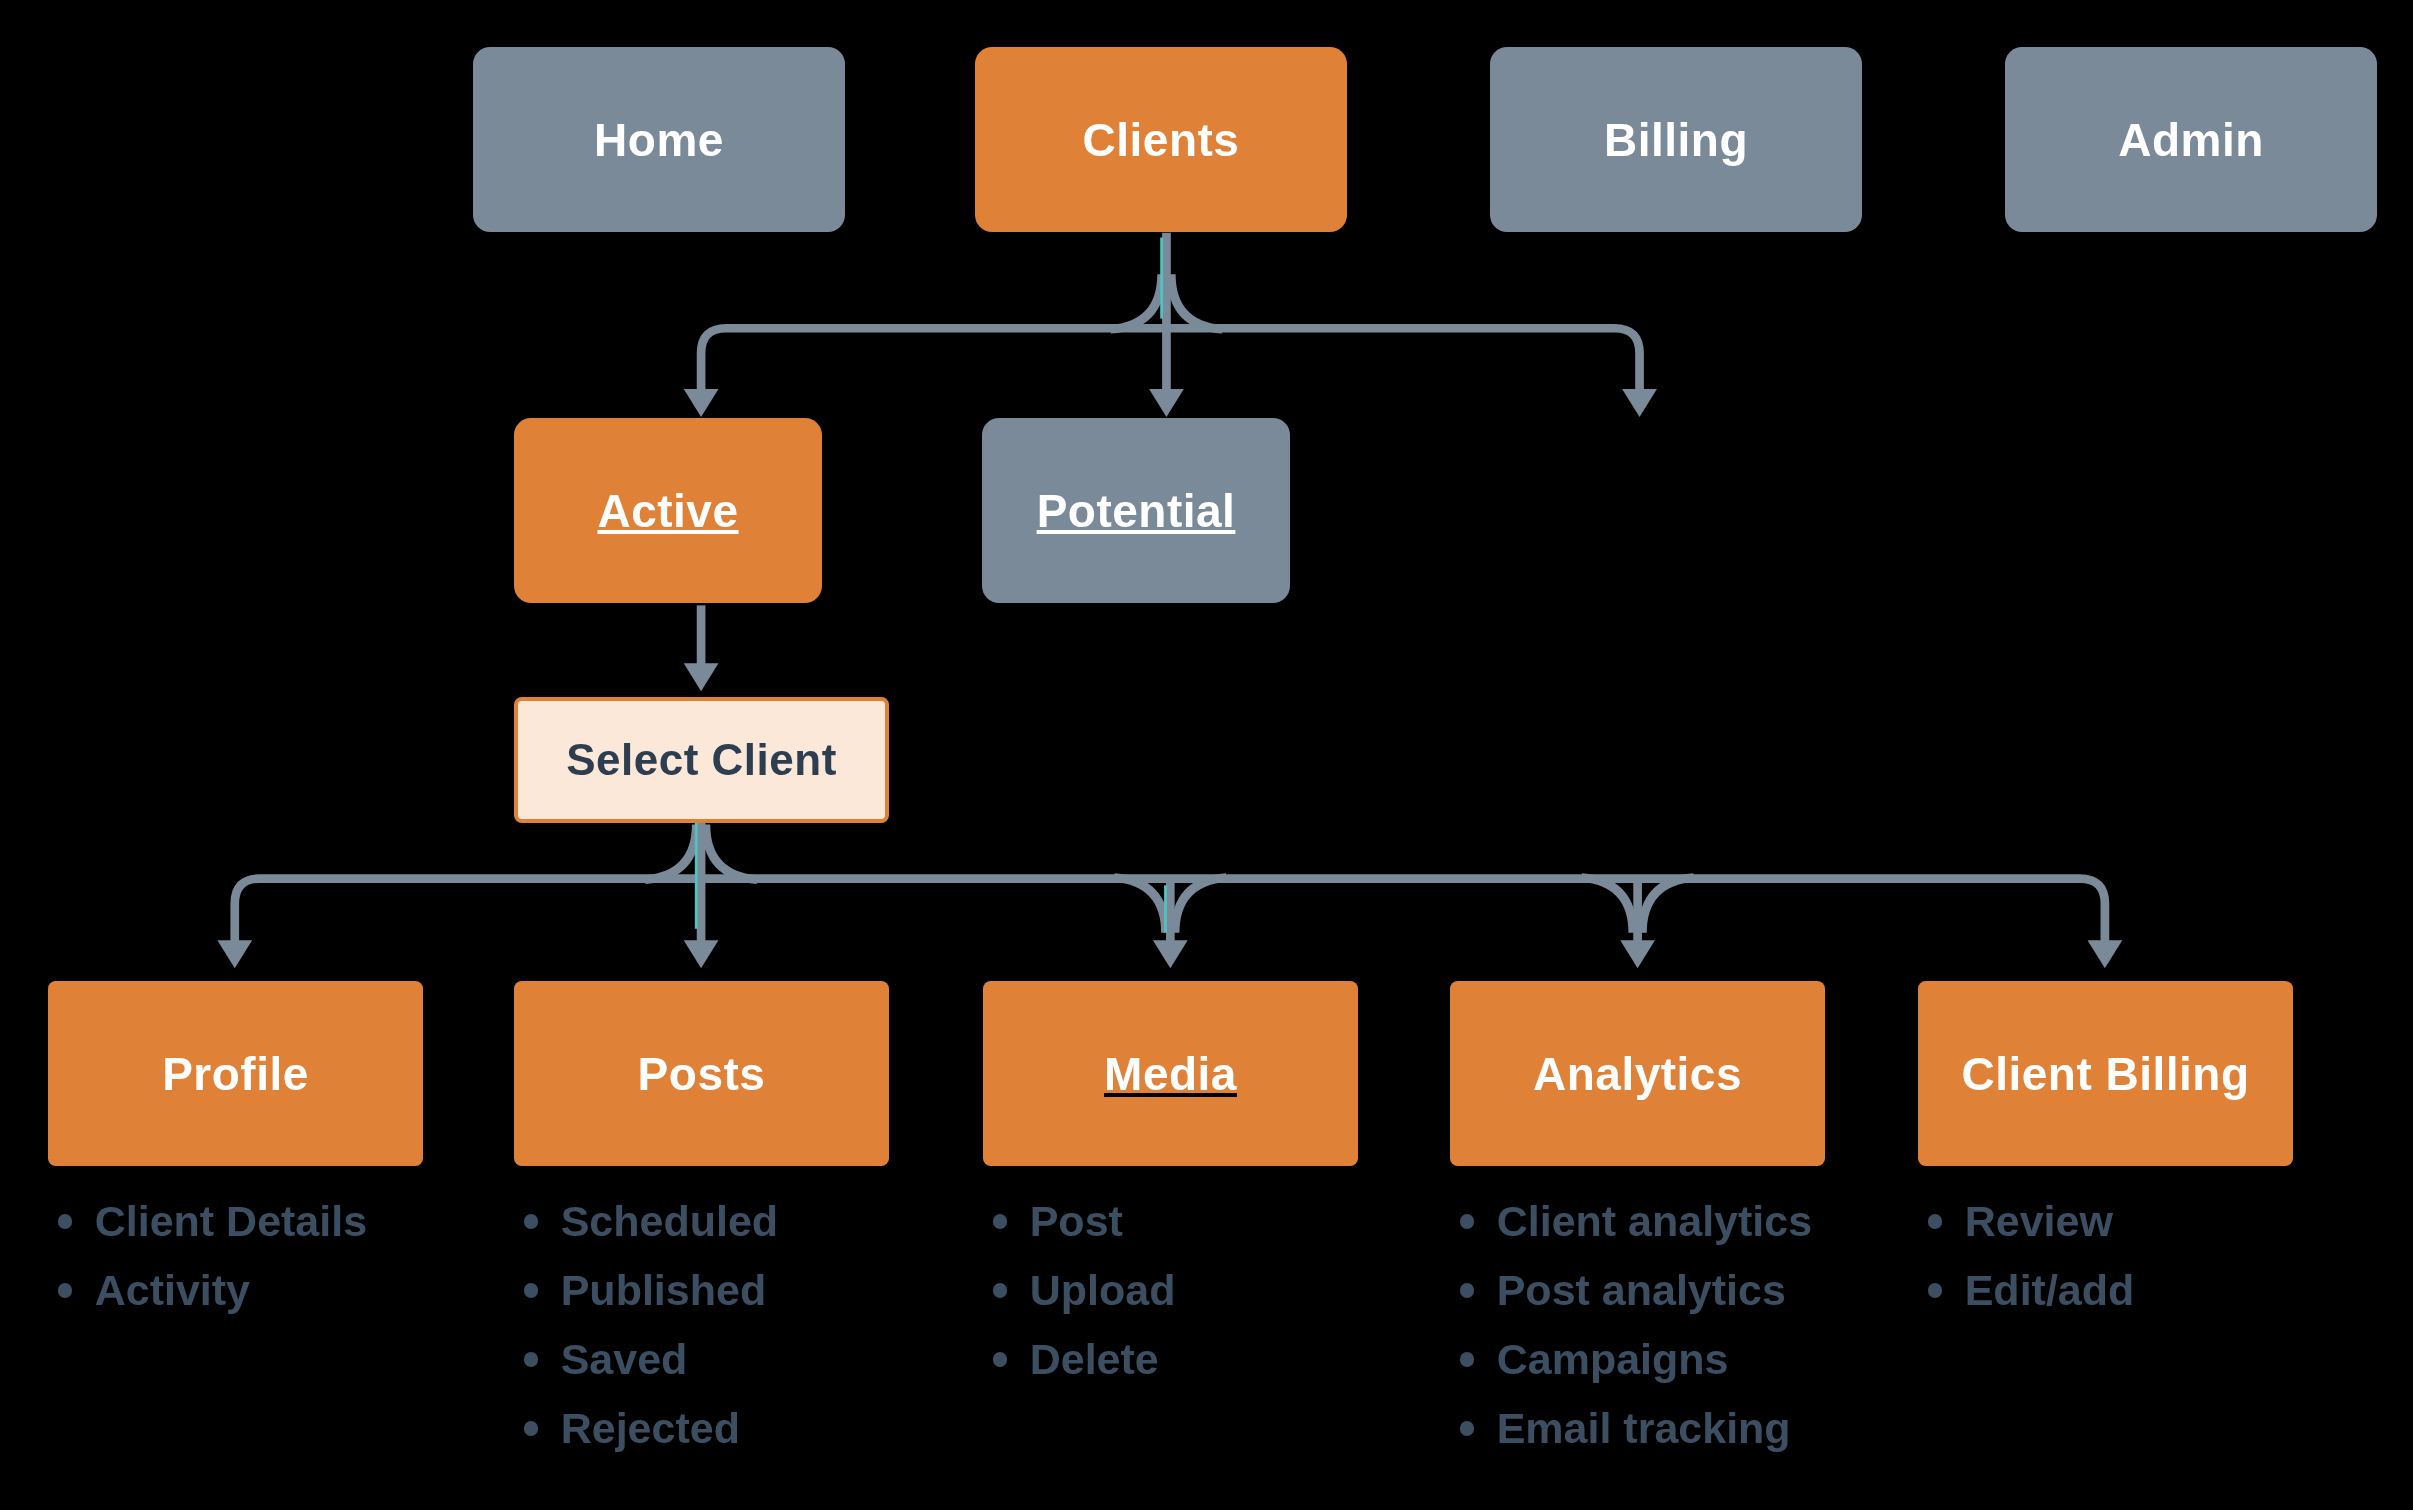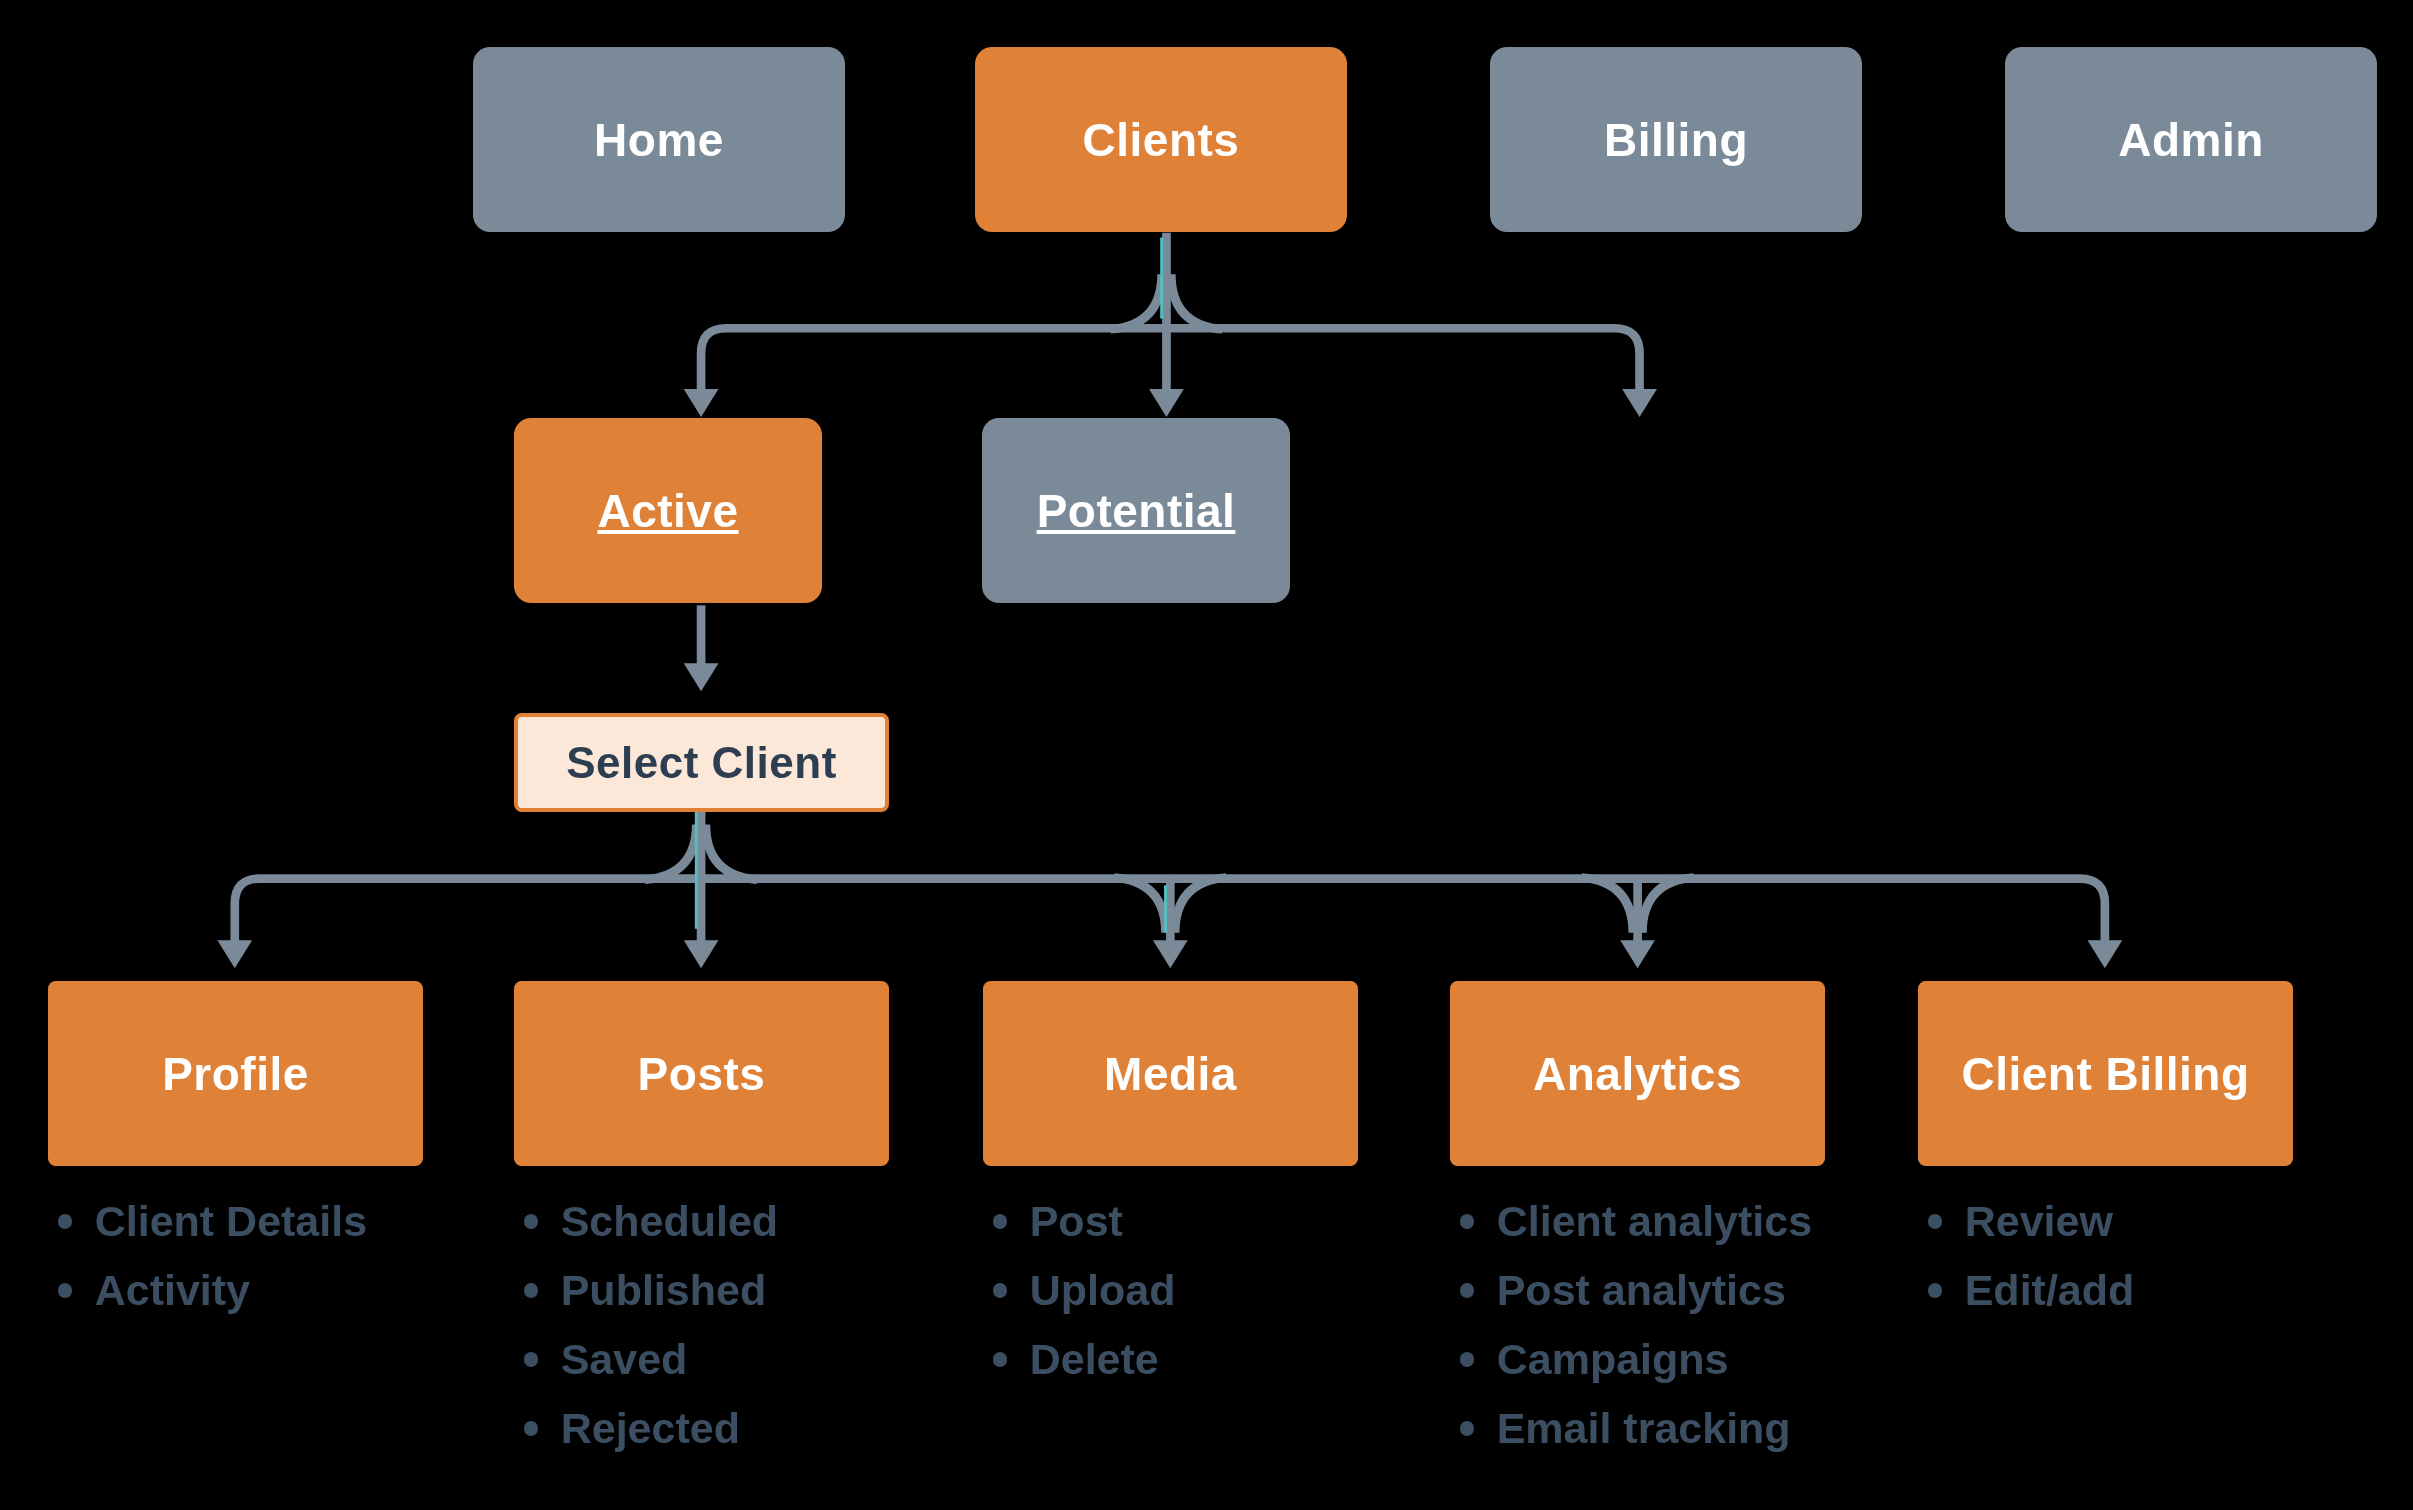--- a/index.html
+++ b/index.html
@@ -18,26 +18,26 @@
   .node{position:absolute;display:flex;align-items:center;justify-content:center;
     border-radius:17px;color:var(--box-text);font-size:46px;font-weight:700;
     letter-spacing:0.5px;}
   .node.gray{background:var(--gray);}
   .node.orange{background:var(--orange);}
   .row1{top:47px;width:372px;height:185px;}
   #node-home{left:473px;} #node-clients{left:975px;}
   #node-billing{left:1490px;} #node-admin{left:2005px;}
   .row2{top:418px;width:308px;height:185px;text-decoration:underline;}
   #node-active{left:514px;} #node-potential{left:982px;} #node-churned{left:1452px;}
-  #select-client{position:absolute;left:514px;top:697px;width:375px;height:99px;
+  #select-client{position:absolute;left:514px;top:697px;width:375px;height:126px;
     box-sizing:border-box;background:var(--select-fill);border:4.8px solid var(--select-border);
     border-radius:7.7px;display:flex;align-items:center;justify-content:center;
-    font-size:44px;font-weight:700;color:var(--select-text);letter-spacing:0.5px;margin-top:16px;}
+    font-size:44px;font-weight:700;color:var(--select-text);letter-spacing:0.5px;}
   .section{position:absolute;top:981px;width:465px;}
-  #section-profile{left:48px;} #section-posts{left:514px;} #section-media{left:983px;}
+  #section-profile{left:48px;} #section-posts{left:514px;} #section-media{left:983px;text-decoration:underline;}
   #section-analytics{left:1450px;} #section-client-billing{left:1918px;}
   .section-box{width:375px;height:185px;background:var(--orange);border-radius:7.7px;
     display:flex;align-items:center;justify-content:center;color:var(--box-text);
     font-size:46px;font-weight:700;letter-spacing:0.5px;}
   ul.bullets{list-style:none;margin:21px 0 0 7.7px;padding:0;}
   ul.bullets li{position:relative;padding-left:39px;font-size:43px;font-weight:700;
     color:var(--bullet-text);line-height:69px;white-space:nowrap;}
   ul.bullets li::before{content:"";position:absolute;left:1.9px;top:27px;width:14.5px;
     height:14.5px;border-radius:50%;background:var(--bullet-text);}
 </style>

